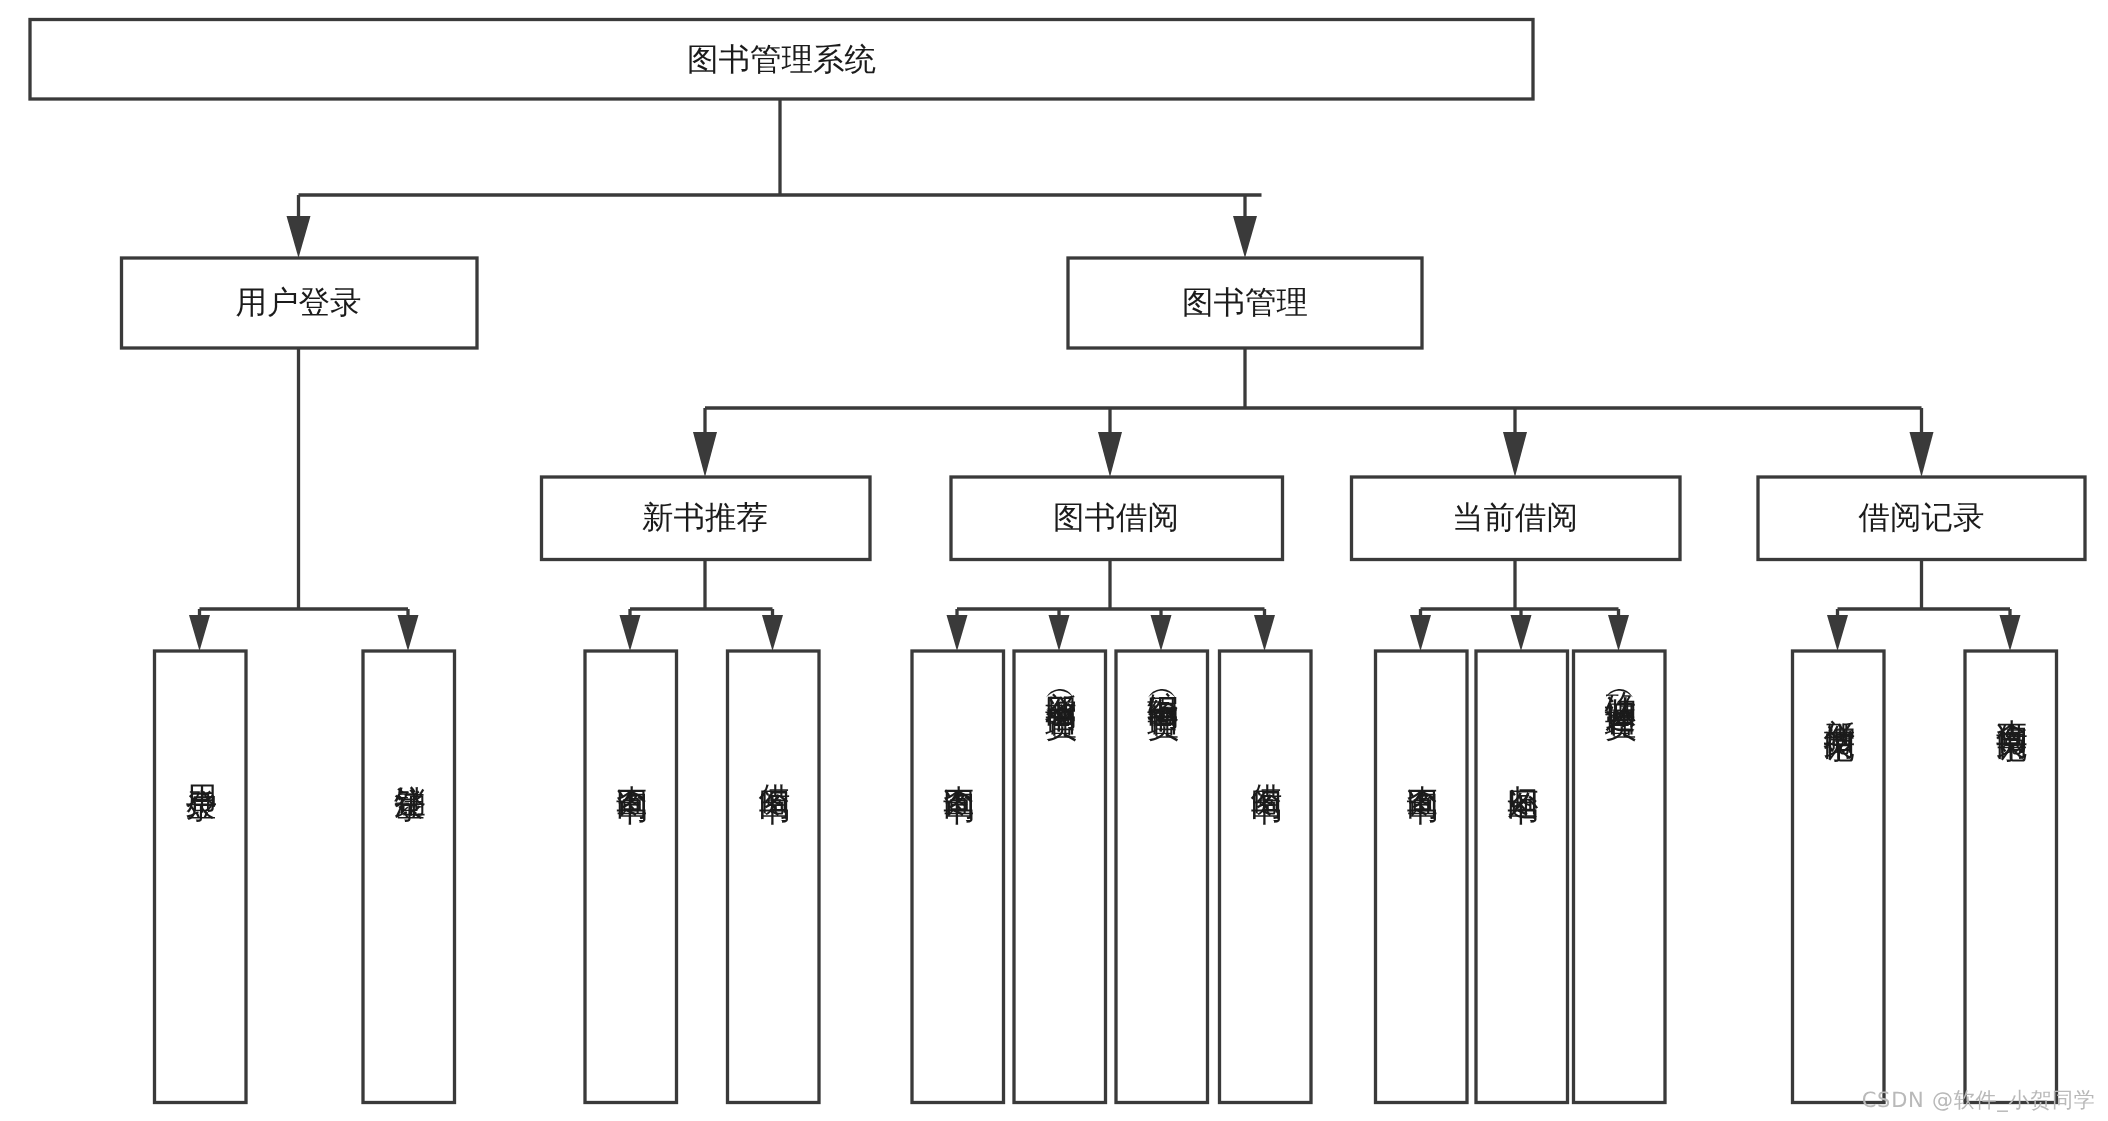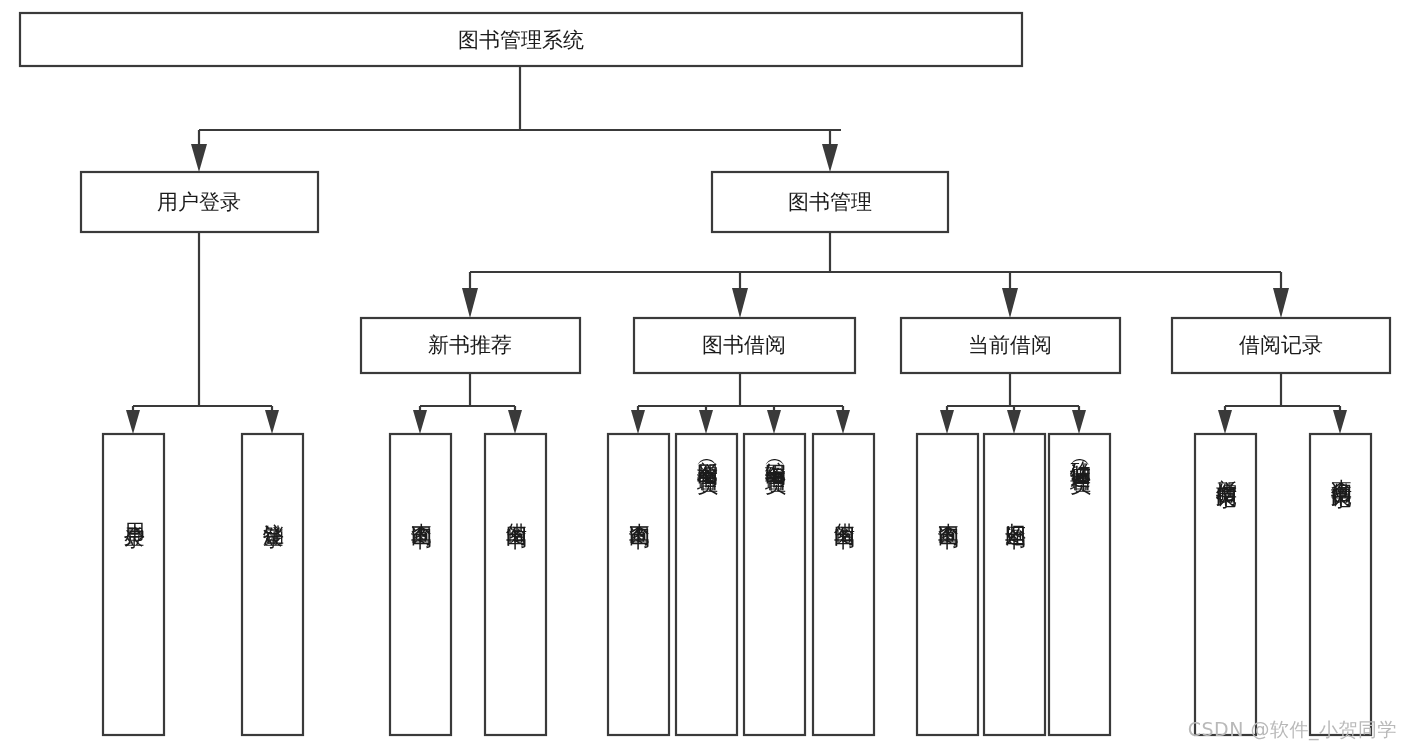--- a/index.html
+++ b/index.html
@@ -65,21 +65,21 @@
     letter-spacing: 2px;
     color: #1b1b1b;
     white-space: nowrap;
     text-align: center;
   }
   .watermark {
     position: absolute;
     right: 8px;
     bottom: 4px;
     font-family: "DejaVu Sans", "Liberation Sans", sans-serif;
-    font-size: 19px;
+    font-size: 14px;
     color: #b9b9b9;
     letter-spacing: 0.5px;
     white-space: nowrap;
     margin-top: 40px;
   }
 </style>
 </head>
 <body>
 
 <div id="diagram-root">

